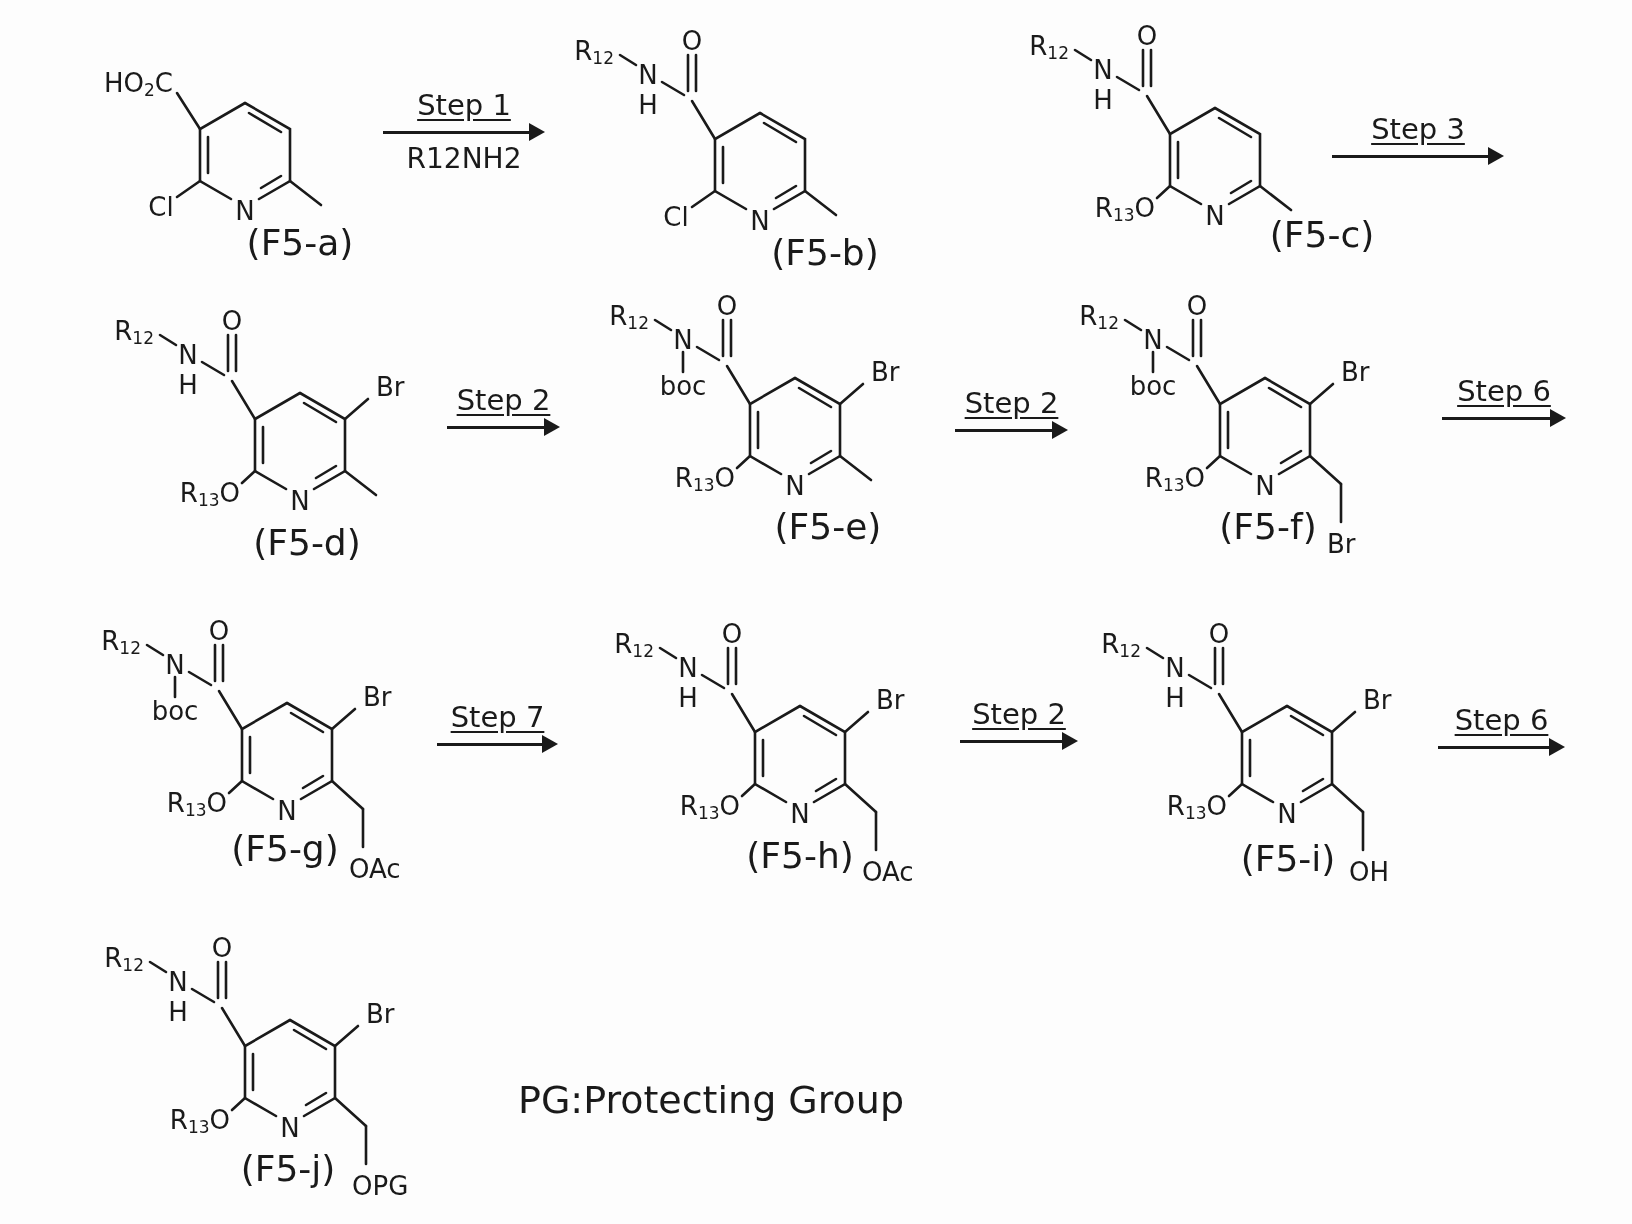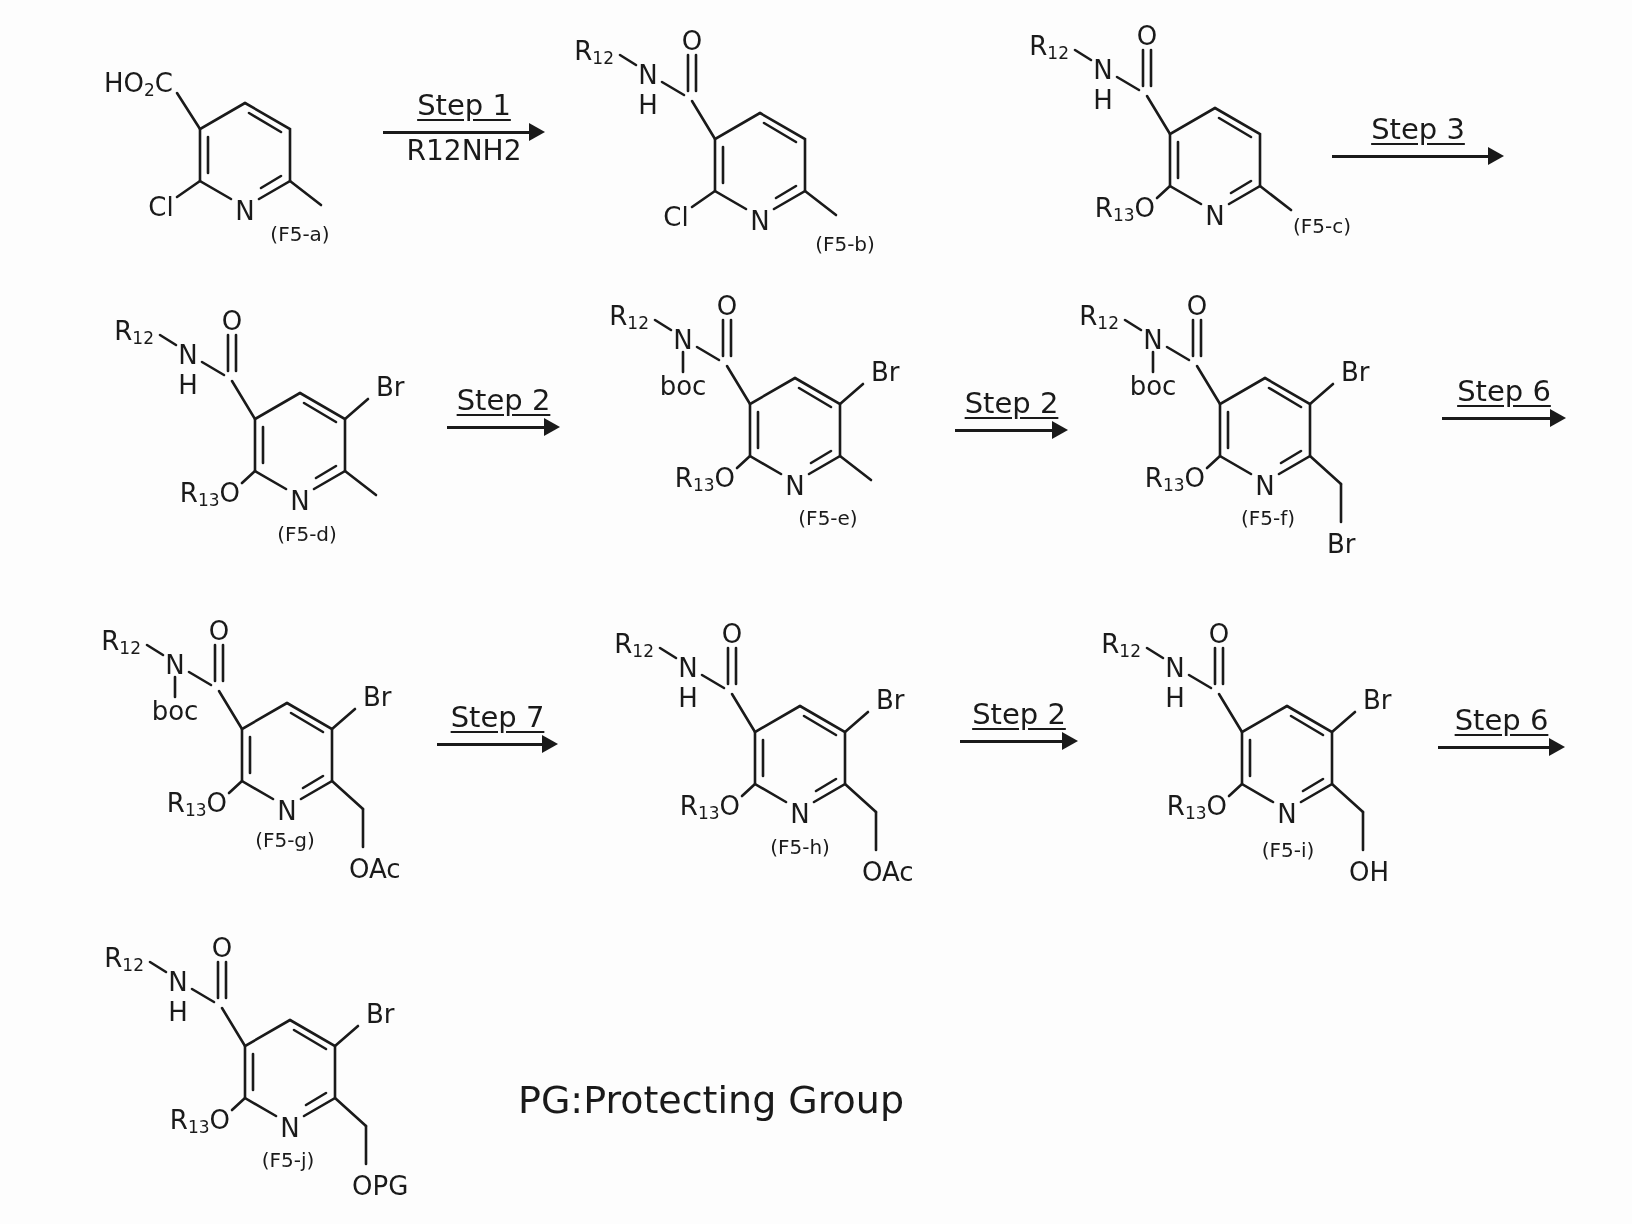--- a/index.html
+++ b/index.html
@@ -16,21 +16,21 @@
   .mol { position:absolute; overflow:visible; }
   .mol text.term {
     font-family:"DejaVu Sans", sans-serif;
     font-size:26px;
     fill:#1a1a1a;
     stroke:none;
   }
   .caption {
     position:absolute;
     transform:translateX(-50%);
-    font-size:20px;
+    font-size:36px;
     white-space:nowrap;
   }
   .step { position:absolute; text-align:center; }
   .step-label {
     font-size:29px;
     text-decoration:underline;
     text-underline-offset:4px;
     white-space:nowrap;
   }
   .arrow {
@@ -43,21 +43,21 @@
   .arrow::after {
     content:"";
     position:absolute;
     right:-15px;
     top:-8px;
     width:0; height:0;
     border-left:16px solid #1a1a1a;
     border-top:9.5px solid transparent;
     border-bottom:9.5px solid transparent;
   }
-  .reagent { font-size:28px; margin-top:0; white-space:nowrap; }
+  .reagent { font-size:28px; margin-top:8px; white-space:nowrap; }
   .note { position:absolute; font-size:38px; white-space:nowrap; }
 </style>
 </head>
 <body>
 
 <div class="canvas">
 
   <svg width="0" height="0" style="position:absolute">
     <defs>
       <g id="ring" stroke="#1a1a1a" stroke-width="2.6" fill="none" stroke-linecap="round" font-family="DejaVu Sans, sans-serif" font-size="26">
@@ -138,21 +138,21 @@
     <div class="arrow"></div>
     <div class="reagent">R12NH2</div>
   </div>
 
   <svg class="mol" style="left:555px;top:15px" width="340" height="300" viewBox="-205 -150 340 300">
     <use href="#ring"></use>
     <use href="#amideH"></use>
     <use href="#subCl"></use>
     <use href="#subMe"></use>
   </svg>
-  <div class="caption" style="left:845px;top:232px">(F5-b)</div>
+  <div class="caption" style="left:825px;top:232px">(F5-b)</div>
 
 
   <svg class="mol" style="left:1010px;top:10px" width="340" height="300" viewBox="-205 -150 340 300">
     <use href="#ring"></use>
     <use href="#amideH"></use>
     <use href="#subOR13"></use>
     <use href="#subMe"></use>
   </svg>
   <div class="caption" style="left:1322px;top:214px">(F5-c)</div>
 

